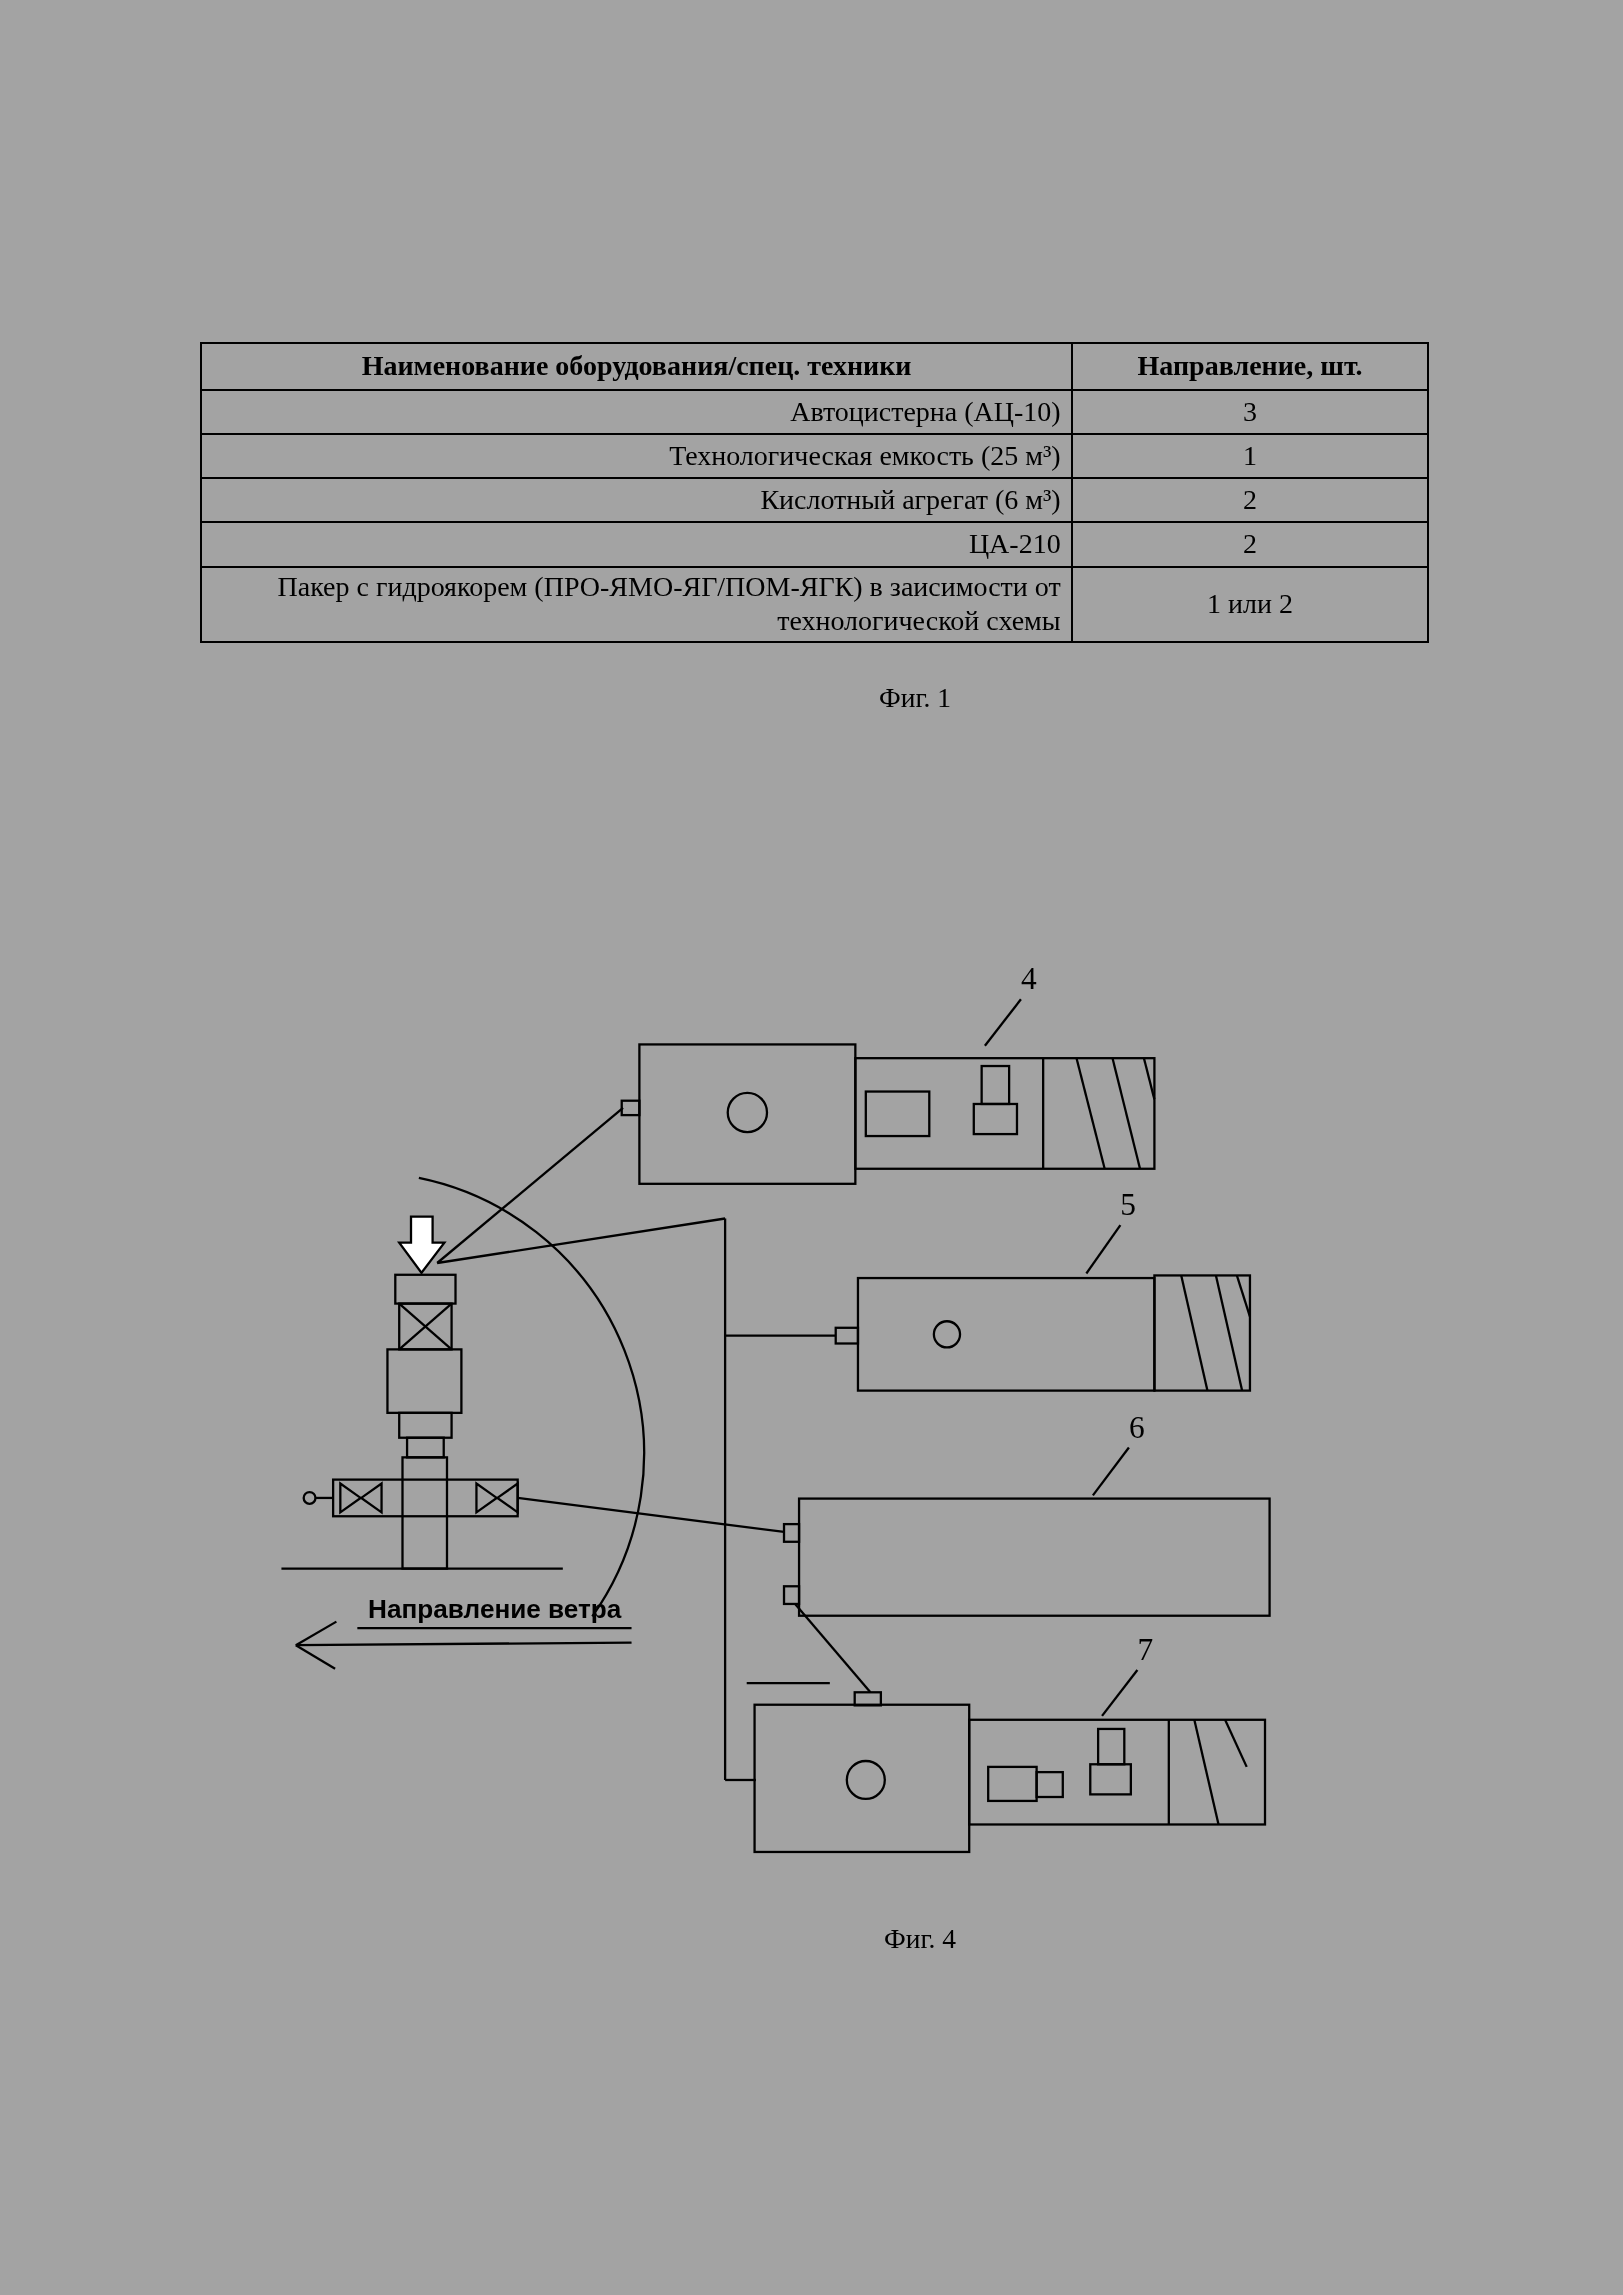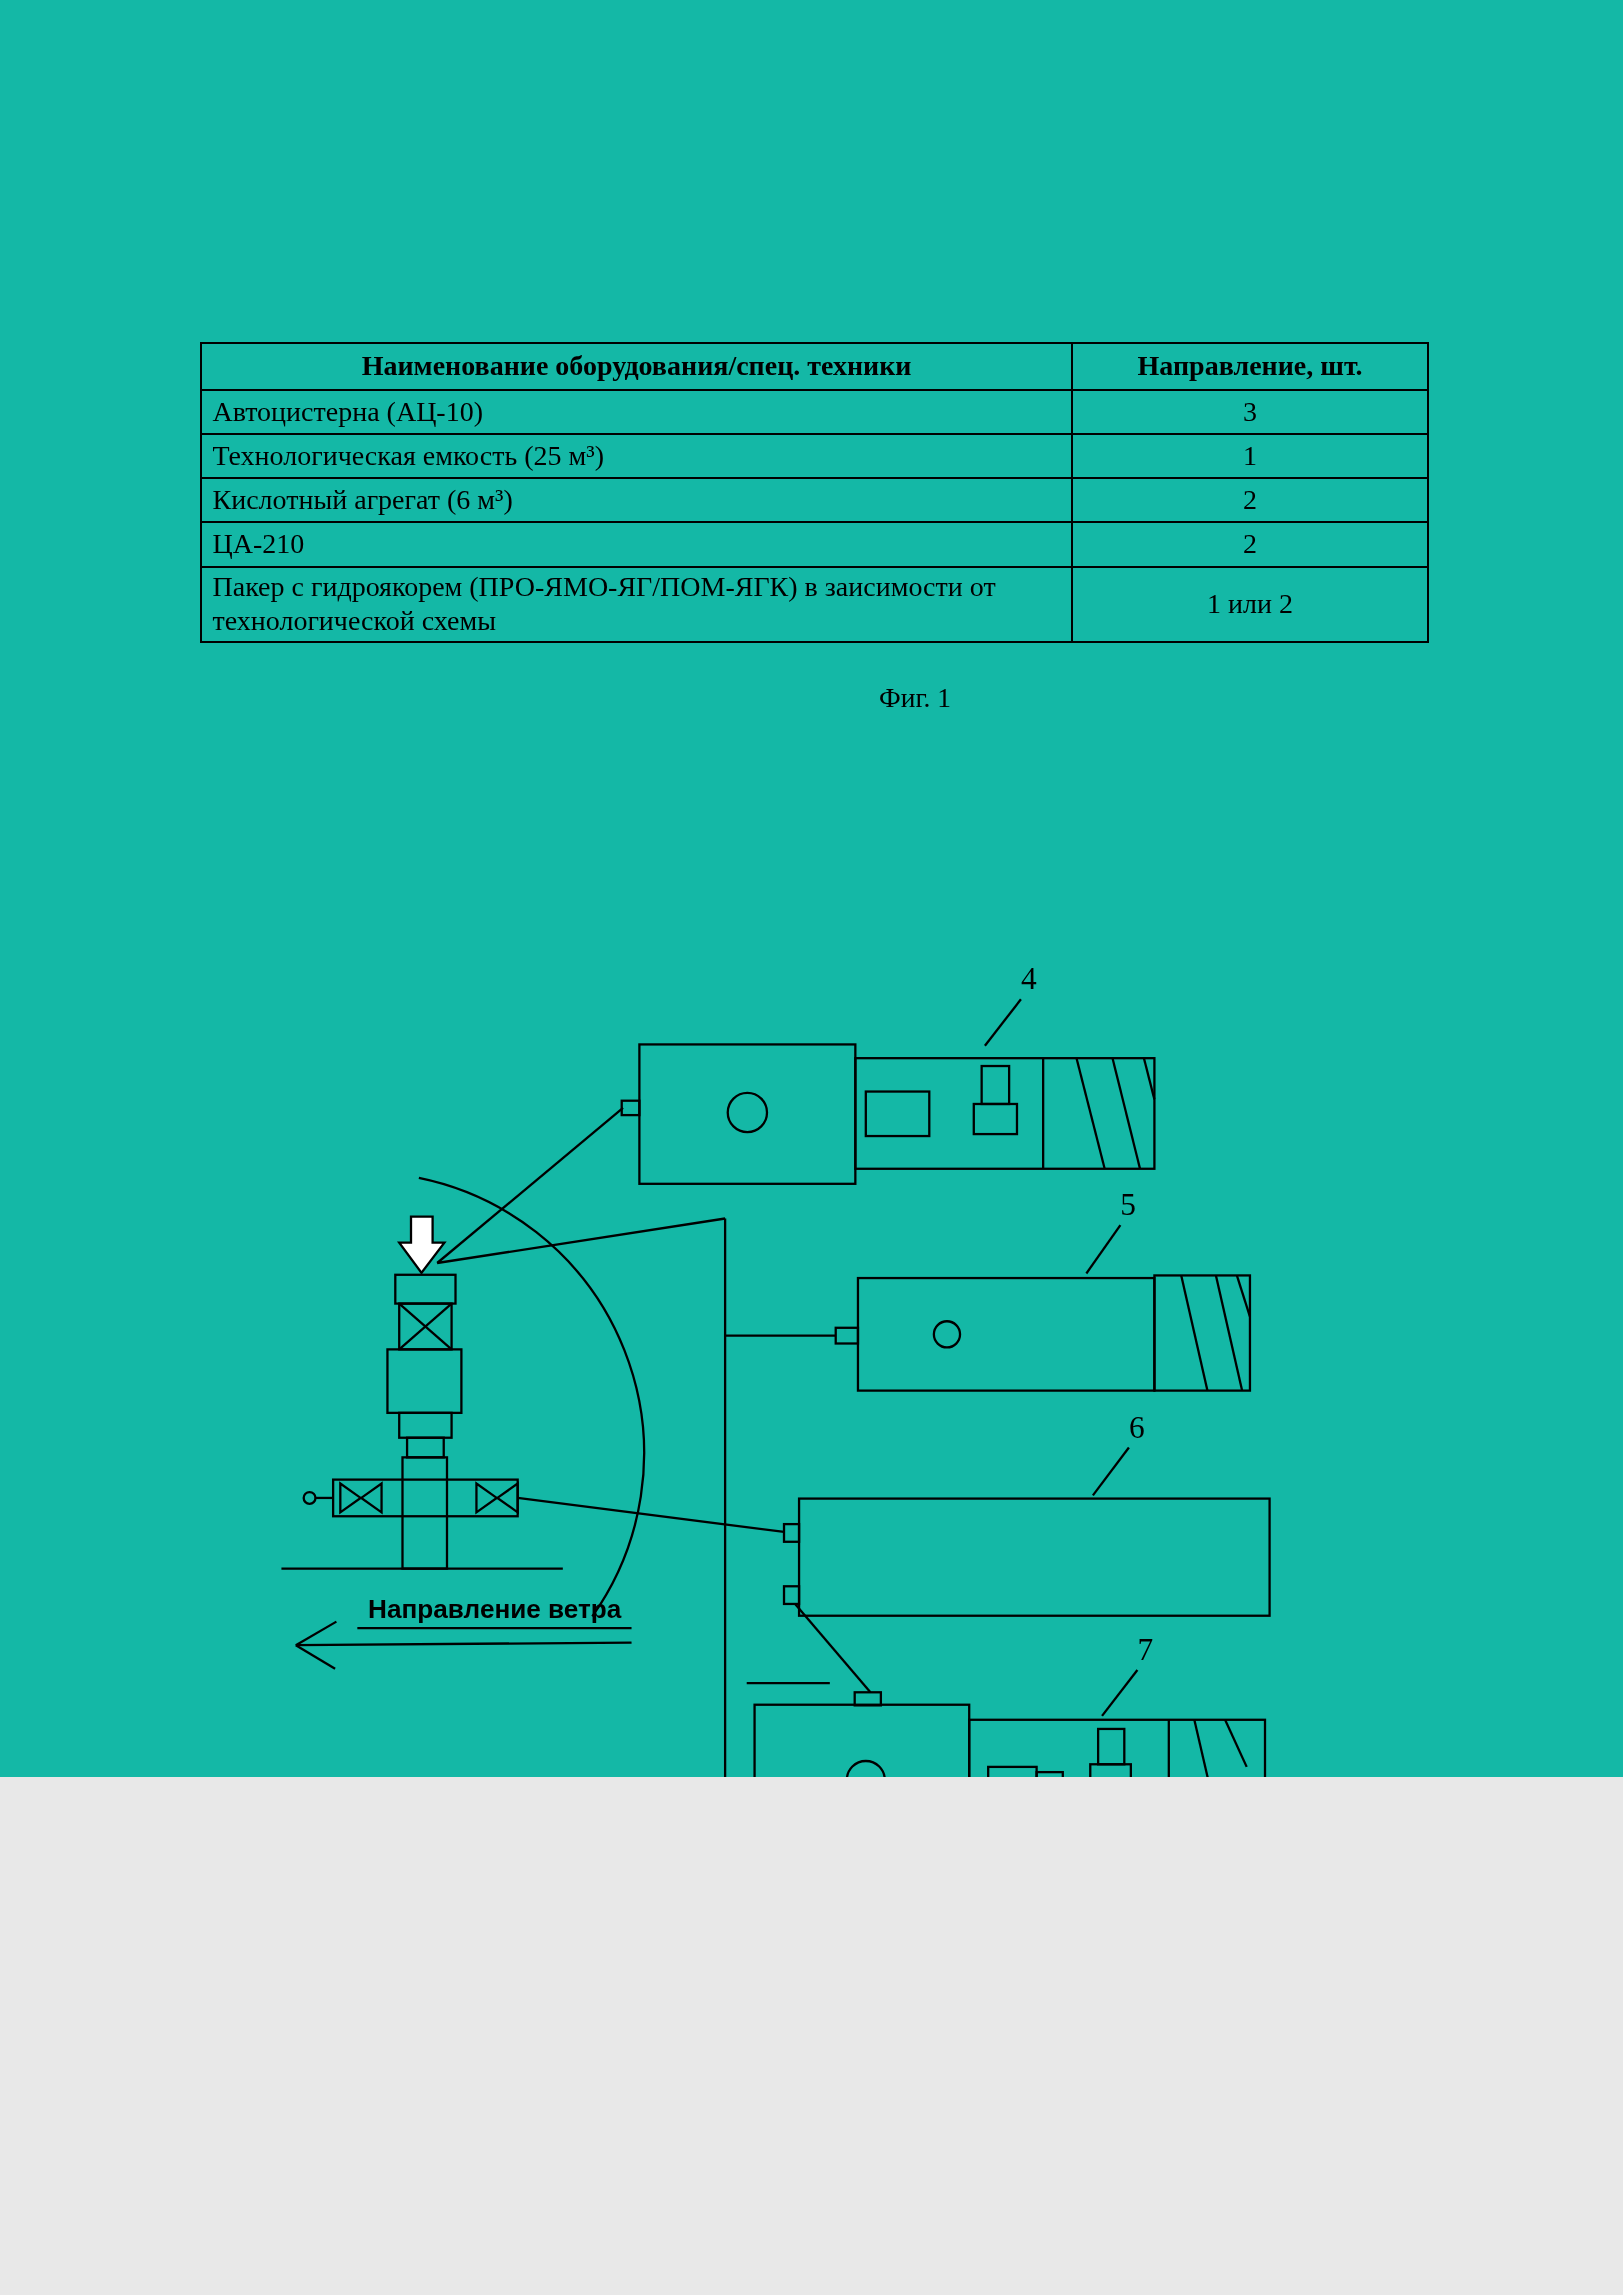--- a/index.html
+++ b/index.html
@@ -1,21 +1,21 @@
 <!DOCTYPE html>
 <html style="font-size:10.5px"><head>
 <meta charset="utf-8">
 <style>
   html,body{margin:0;padding:0;}
   body{background:#e8e8e8;}
   .page{
     position:relative;
     width:1623px;
-    height:1777px;
-    background:#14b8a6;
+    height:2295px;
+    background:#a3a3a3;
     font-family:"Liberation Serif", serif;
     color:#000;
     overflow:hidden;
   }
   
   .tbl-wrap{
     position:absolute;
     left:200px;
     top:342px;
     width:1229px;
@@ -30,21 +30,21 @@
     border:2px solid #000;
     vertical-align:middle;
   }
   table.equip th{
     font-weight:bold;
     text-align:center;
     padding:3.9px 6.5px;
     height:37px;
   }
   td.name{
-    text-align:left;
+    text-align:right;
     padding:2.6px 10.5px;
     height:37px;
     border-radius:14px;
   }
   td.qty{
     text-align:center;
     padding:2.6px 6.5px;
   }
   col.c1{width:71%;}
   col.c2{width:29%;}

